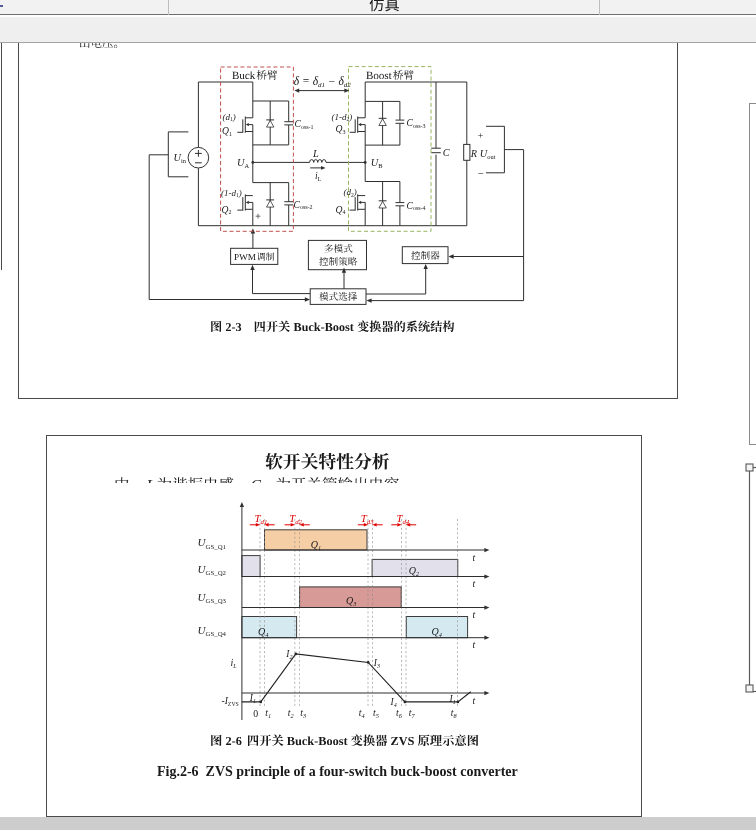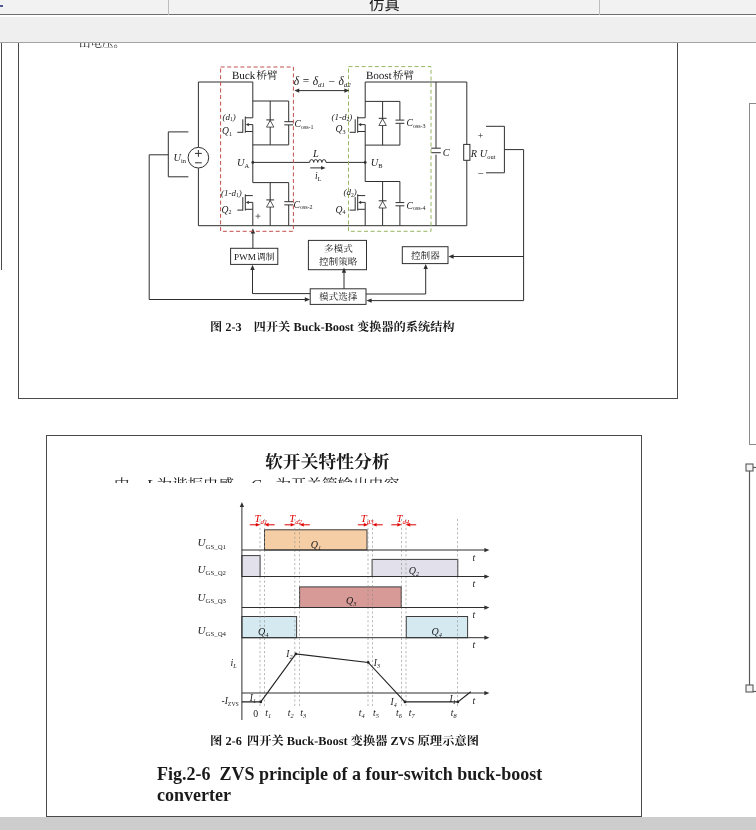--- a/index.html
+++ b/index.html
@@ -333,13 +333,13 @@
     <g fill="#1a1a1a">
       <path transform="translate(0.0,0)" d="M5 -4.1 5 -3.9C5.8 -3.5 6.5 -3 6.7 -2.6C7.8 -2.2 8.3 -4.4 5 -4.1ZM4 -2.3 4 -2.1C5.6 -1.7 6.9 -0.9 7.5 -0.5C8.9 -0.1 9.2 -2.8 4 -2.3ZM6.1 -8.5 4.5 -9.2H9.6V-0.2H2.6V-9.2H4.4C4.2 -8.1 3.6 -6.5 2.9 -5.5L3 -5.3C3.6 -5.7 4.1 -6.2 4.6 -6.8C4.8 -6.2 5.2 -5.8 5.6 -5.4C4.8 -4.7 3.8 -4.1 2.7 -3.6L2.8 -3.5C4.1 -3.8 5.3 -4.2 6.2 -4.8C6.9 -4.3 7.7 -3.9 8.6 -3.6C8.8 -4.2 9.1 -4.6 9.6 -4.8V-4.9C8.8 -5 7.9 -5.2 7.1 -5.5C7.8 -6 8.3 -6.6 8.7 -7.2C9 -7.2 9.1 -7.3 9.2 -7.4L8 -8.4L7.3 -7.7H5.3C5.4 -8 5.6 -8.2 5.7 -8.4C5.9 -8.4 6 -8.4 6.1 -8.5ZM2.6 0.5V0.1H9.6V1H9.9C10.4 1 11.1 0.7 11.1 0.6V-8.9C11.3 -9 11.5 -9.1 11.6 -9.2L10.2 -10.3L9.5 -9.5H2.7L1.2 -10.2V1.1H1.4C2.1 1.1 2.6 0.7 2.6 0.5ZM4.8 -7 5.1 -7.4H7.2C7 -6.9 6.6 -6.4 6.2 -5.9C5.6 -6.2 5.1 -6.6 4.8 -7Z"></path>
       <path transform="translate(15.5,0)" d="M5.6 0H0.5V-1.1Q1 -1.7 1.5 -2.1Q2.4 -3.1 2.9 -3.6Q3.3 -4.2 3.5 -4.7Q3.7 -5.3 3.7 -6.1Q3.7 -6.7 3.4 -7.1Q3.1 -7.5 2.6 -7.5Q2.2 -7.5 2 -7.5Q1.8 -7.4 1.6 -7.2L1.3 -6.1H0.8V-7.9Q1.3 -8 1.7 -8.1Q2.2 -8.1 2.7 -8.1Q4.1 -8.1 4.8 -7.6Q5.5 -7.1 5.5 -6Q5.5 -5.4 5.3 -4.9Q5 -4.4 4.6 -3.9Q4.1 -3.4 2.8 -2.3Q2.3 -1.9 1.7 -1.4H5.6Z M6.6 -2.4V-3.4H9.8V-2.4Z M16 -2.5Q16 -1.2 15.4 -0.6Q14.7 0.1 13.5 0.1Q12.1 0.1 11.4 -0.9Q10.7 -2 10.7 -4Q10.7 -5.3 11.1 -6.2Q11.4 -7.2 12.1 -7.7Q12.8 -8.1 13.7 -8.1Q14.7 -8.1 15.5 -7.9V-6.1H15L14.8 -7.2Q14.4 -7.5 13.9 -7.5Q13.3 -7.5 12.9 -6.8Q12.5 -6 12.4 -4.6Q13.1 -4.9 13.7 -4.9Q14.8 -4.9 15.4 -4.3Q16 -3.7 16 -2.5ZM13.5 -0.5Q13.9 -0.5 14.1 -1Q14.3 -1.4 14.3 -2.4Q14.3 -3.2 14 -3.7Q13.8 -4.1 13.3 -4.1Q12.9 -4.1 12.4 -4V-4Q12.4 -0.5 13.5 -0.5Z"></path>
       <path transform="translate(36.9,0)" d="M2.5 0.5V-0.7H9.7V0.8H9.9C10.5 0.8 11.1 0.5 11.1 0.4V-8.6C11.4 -8.6 11.6 -8.7 11.6 -8.8L10.3 -9.9L9.6 -9.2H2.7L1.1 -9.8V1H1.4C2 1 2.5 0.7 2.5 0.5ZM6.8 -8.8V-4.1C6.8 -3.3 6.9 -3 7.9 -3H8.6C9.1 -3 9.4 -3 9.7 -3.1V-1.1H2.5V-8.8H4.2C4.2 -6.1 4.2 -3.9 2.7 -2.3L2.8 -2.1C5.3 -3.6 5.5 -5.8 5.6 -8.8ZM8 -8.8H9.7V-4.3C9.6 -4.3 9.5 -4.3 9.4 -4.2C9.4 -4.2 9.2 -4.2 9.2 -4.2C9.1 -4.2 8.9 -4.2 8.7 -4.2H8.3C8.1 -4.2 8 -4.3 8 -4.4Z M22.4 -10.2 21.6 -9.3H13.2L13.3 -8.9H15.9V-5.3V-5.1H12.7L12.8 -4.8H15.8C15.8 -2.5 15.2 -0.6 12.7 1L12.8 1.1C16.7 -0.2 17.3 -2.5 17.4 -4.8H19.5V1H19.8C20.6 1 21.1 0.7 21.1 0.6V-4.8H23.9C24.1 -4.8 24.2 -4.8 24.3 -5C23.8 -5.5 23 -6.2 23 -6.2L22.2 -5.1H21.1V-8.9H23.4C23.6 -8.9 23.7 -9 23.7 -9.1C23.2 -9.6 22.4 -10.2 22.4 -10.2ZM17.4 -5.3V-8.9H19.5V-5.1H17.4Z M27.4 -10.4 27.3 -10.3C27.8 -9.7 28.4 -8.7 28.5 -7.9C29.9 -6.9 31.2 -9.6 27.4 -10.4ZM34.9 -5.5 34 -4.4H31.3C31.3 -4.7 31.3 -5 31.3 -5.3V-7.1H35.4C35.6 -7.1 35.7 -7.2 35.7 -7.3C35.2 -7.8 34.2 -8.5 34.2 -8.5L33.4 -7.5H31.8C32.6 -8.1 33.4 -9 34 -9.6C34.2 -9.6 34.4 -9.7 34.4 -9.8L32.4 -10.4C32.2 -9.6 31.8 -8.3 31.4 -7.5H25.9L26 -7.1H29.7V-5.3C29.7 -5 29.7 -4.7 29.7 -4.4H25.1L25.2 -4H29.6C29.3 -2.2 28.3 -0.5 24.9 0.9L25 1.1C29.6 0 30.9 -2 31.2 -3.9C31.9 -1.4 33.1 0.2 35.3 1.1C35.5 0.3 36 -0.2 36.5 -0.4L36.6 -0.5C34.3 -0.9 32.4 -2.1 31.4 -4H36.1C36.3 -4 36.4 -4.1 36.5 -4.2C35.9 -4.7 34.9 -5.5 34.9 -5.5Z"></path>
       <path transform="translate(76.8,0)" d="M5.3 -6.1Q5.3 -6.8 5 -7.1Q4.7 -7.4 4 -7.4H3.1V-4.6H4Q4.7 -4.6 5 -4.9Q5.3 -5.3 5.3 -6.1ZM5.9 -2.3Q5.9 -3.1 5.5 -3.5Q5.1 -3.9 4.2 -3.9H3.1V-0.7Q4 -0.6 4.5 -0.6Q5.2 -0.6 5.5 -1.1Q5.9 -1.5 5.9 -2.3ZM0.2 0V-0.4L1.2 -0.6V-7.5L0.2 -7.6V-8.1H4.1Q5.7 -8.1 6.5 -7.6Q7.2 -7.2 7.2 -6.2Q7.2 -5.5 6.8 -5Q6.3 -4.5 5.6 -4.3Q6.7 -4.2 7.3 -3.7Q7.9 -3.2 7.9 -2.3Q7.9 -1.2 7 -0.6Q6.1 0 4.5 0L1.8 0Z M12.4 -0.5 12 -0.3Q11.2 0.2 10.5 0.2Q9 0.2 9 -1.5V-5.1L8.4 -5.2V-5.6H10.7V-1.7Q10.7 -1.2 10.9 -1Q11.1 -0.7 11.5 -0.7Q12 -0.7 12.4 -0.9V-5.1L11.9 -5.2V-5.6H14.2V-0.5L14.7 -0.4V0H12.5Z M20.2 -0.3Q19.9 -0.1 19.4 -0Q19 0.1 18.5 0.1Q17 0.1 16.2 -0.6Q15.5 -1.3 15.5 -2.8Q15.5 -3.8 15.8 -4.4Q16.1 -5.1 16.8 -5.4Q17.4 -5.8 18.2 -5.8Q19.1 -5.8 20.1 -5.6V-3.9H19.6L19.4 -4.9Q19.2 -5.1 19 -5.1Q18.8 -5.2 18.5 -5.2Q18.1 -5.2 17.8 -4.9Q17.5 -4.6 17.4 -4.1Q17.2 -3.6 17.2 -2.9Q17.2 -1.7 17.6 -1.1Q18 -0.6 18.8 -0.6Q19.6 -0.6 20.2 -0.8Z M23.1 -2.7 25.3 -5.1 24.7 -5.2V-5.6H26.9V-5.2L26.2 -5.1L24.9 -3.7L26.8 -0.5L27.3 -0.4V0H24.6V-0.4L24.9 -0.5L23.8 -2.5L23.1 -2V-0.5L23.7 -0.4V0H20.9V-0.4L21.4 -0.5V-8L20.8 -8.1V-8.5H23.1Z M27.8 -2.4V-3.4H31V-2.4Z M36.7 -6.1Q36.7 -6.8 36.4 -7.1Q36.1 -7.4 35.4 -7.4H34.6V-4.6H35.5Q36.1 -4.6 36.4 -4.9Q36.7 -5.3 36.7 -6.1ZM37.3 -2.3Q37.3 -3.1 36.9 -3.5Q36.5 -3.9 35.6 -3.9H34.6V-0.7Q35.4 -0.6 35.9 -0.6Q36.6 -0.6 37 -1.1Q37.3 -1.5 37.3 -2.3ZM31.6 0V-0.4L32.7 -0.6V-7.5L31.6 -7.6V-8.1H35.6Q37.2 -8.1 37.9 -7.6Q38.7 -7.2 38.7 -6.2Q38.7 -5.5 38.2 -5Q37.8 -4.5 37 -4.3Q38.1 -4.2 38.7 -3.7Q39.3 -3.2 39.3 -2.3Q39.3 -1.2 38.4 -0.6Q37.6 0 36 0L33.2 0Z M45.3 -2.9Q45.3 -1.3 44.7 -0.6Q44 0.1 42.7 0.1Q41.4 0.1 40.7 -0.6Q40.1 -1.4 40.1 -2.9Q40.1 -4.3 40.8 -5.1Q41.4 -5.8 42.7 -5.8Q44.1 -5.8 44.7 -5Q45.3 -4.3 45.3 -2.9ZM43.6 -2.9Q43.6 -4.2 43.4 -4.7Q43.2 -5.2 42.7 -5.2Q42.2 -5.2 42.1 -4.7Q41.9 -4.2 41.9 -2.9Q41.9 -1.5 42.1 -1Q42.2 -0.5 42.7 -0.5Q43.2 -0.5 43.4 -1Q43.6 -1.5 43.6 -2.9Z M51.5 -2.9Q51.5 -1.3 50.8 -0.6Q50.2 0.1 48.8 0.1Q47.5 0.1 46.9 -0.6Q46.3 -1.4 46.3 -2.9Q46.3 -4.3 46.9 -5.1Q47.6 -5.8 48.9 -5.8Q50.2 -5.8 50.8 -5Q51.5 -4.3 51.5 -2.9ZM49.7 -2.9Q49.7 -4.2 49.5 -4.7Q49.3 -5.2 48.8 -5.2Q48.4 -5.2 48.2 -4.7Q48 -4.2 48 -2.9Q48 -1.5 48.2 -1Q48.4 -0.5 48.8 -0.5Q49.3 -0.5 49.5 -1Q49.7 -1.5 49.7 -2.9Z M56.4 -1.8Q56.4 -0.8 55.9 -0.4Q55.3 0.1 54.2 0.1Q53.7 0.1 53.2 0Q52.6 -0.1 52.3 -0.2V-1.7H52.7L53 -0.9Q53.2 -0.7 53.5 -0.6Q53.8 -0.4 54.2 -0.4Q54.7 -0.4 55 -0.7Q55.2 -0.9 55.2 -1.2Q55.2 -1.6 55 -1.8Q54.7 -2 53.9 -2.2Q53 -2.5 52.7 -3Q52.3 -3.4 52.3 -4.1Q52.3 -4.9 52.9 -5.3Q53.5 -5.8 54.4 -5.8Q55 -5.8 56 -5.6V-4.2H55.6L55.4 -4.8Q55.3 -5 54.9 -5.1Q54.6 -5.2 54.3 -5.2Q53.9 -5.2 53.7 -5.1Q53.5 -4.9 53.5 -4.6Q53.5 -4.3 53.8 -4Q54 -3.8 54.8 -3.6Q55.7 -3.3 56.1 -2.9Q56.4 -2.5 56.4 -1.8Z M59.4 0.1Q58.6 0.1 58.1 -0.2Q57.7 -0.6 57.7 -1.3V-5H56.9V-5.4L57.8 -5.6L58.5 -6.9H59.4V-5.6H60.6V-5H59.4V-1.4Q59.4 -1 59.6 -0.8Q59.7 -0.6 60 -0.6Q60.3 -0.6 60.8 -0.7V-0.2Q60.6 -0.1 60.2 0Q59.7 0.1 59.4 0.1Z"></path>
       <path transform="translate(140.6,0)" d="M8.4 -7.5 8.3 -7.4C9.1 -6.8 9.9 -5.8 10.2 -4.9C11.6 -4 12.5 -7 8.4 -7.5ZM5.3 -1.3C3.9 -0.3 2.2 0.4 0.3 0.9L0.4 1.1C2.6 0.8 4.5 0.2 6.1 -0.6C7.4 0.2 9 0.8 10.8 1.1C10.9 0.4 11.3 -0.1 12 -0.3L12 -0.4C10.3 -0.5 8.7 -0.8 7.3 -1.3C8.2 -1.9 9 -2.6 9.6 -3.4C9.9 -3.4 10 -3.4 10.1 -3.6L8.8 -4.8L7.9 -4H2L2.2 -3.7H3.5C4 -2.7 4.6 -1.9 5.3 -1.3ZM6 -1.8C5.1 -2.3 4.3 -2.9 3.8 -3.7H7.8C7.4 -3 6.8 -2.4 6 -1.8ZM10.1 -9.7 9.3 -8.7H6.8C7.5 -9 7.6 -10.5 5 -10.5L4.9 -10.5C5.3 -10.1 5.8 -9.4 5.9 -8.8L6.1 -8.7H0.8L0.9 -8.4H4.2V-7L2.6 -7.8C2.1 -6.5 1.2 -5.3 0.5 -4.6L0.6 -4.5C1.7 -4.9 2.8 -5.7 3.7 -6.8C3.9 -6.8 4.1 -6.8 4.2 -6.9V-4.4H4.4C5.1 -4.4 5.5 -4.6 5.5 -4.6V-8.4H6.7V-4.4H7C7.7 -4.4 8.1 -4.6 8.1 -4.7V-8.4H11.2C11.4 -8.4 11.5 -8.4 11.5 -8.5C11 -9 10.1 -9.7 10.1 -9.7Z M19.3 -6.5C19.4 -5.1 19.4 -4 19.1 -3H18.3V-6.5ZM20.7 -6.5H21.8V-3H20.4C20.7 -4 20.7 -5.2 20.7 -6.5ZM23.5 -3.9 23.1 -3.1V-6.3C23.3 -6.3 23.5 -6.4 23.6 -6.5L22.3 -7.5L21.6 -6.8H20.3C20.9 -7.3 21.6 -8 22.1 -8.5C22.3 -8.5 22.5 -8.5 22.6 -8.7L21.3 -9.8L20.6 -9H19.3C19.4 -9.2 19.5 -9.5 19.6 -9.7C19.9 -9.7 20.1 -9.8 20.1 -10L18.3 -10.6C17.9 -8.8 17 -7 16.2 -5.9L16.4 -5.8C16.6 -5.9 16.8 -6.1 17 -6.3V-3H15.9L16 -2.6H19C18.5 -1.1 17.5 0 15.4 0.9L15.5 1.1C18.4 0.4 19.7 -0.8 20.3 -2.6H20.4C20.9 -0.8 21.8 0.4 23.3 1.1C23.5 0.4 23.8 -0 24.4 -0.2V-0.3C22.8 -0.6 21.3 -1.4 20.6 -2.6H24.1C24.3 -2.6 24.4 -2.7 24.4 -2.8C24.1 -3.3 23.5 -3.9 23.5 -3.9ZM17.8 -7.1C18.3 -7.5 18.7 -8.1 19.1 -8.7H20.6C20.4 -8.1 20.1 -7.4 19.9 -6.8H18.5ZM16 -8.5 15.5 -7.6V-9.9C15.8 -10 15.9 -10.1 16 -10.3L14.2 -10.4V-7.6H12.7L12.8 -7.2H14.2V-4.6C13.5 -4.4 12.9 -4.3 12.6 -4.2L13.3 -2.6C13.4 -2.7 13.5 -2.8 13.6 -3L14.2 -3.4V-0.8C14.2 -0.6 14.1 -0.6 13.9 -0.6C13.7 -0.6 12.7 -0.6 12.7 -0.6V-0.4C13.2 -0.3 13.4 -0.2 13.6 0C13.7 0.3 13.8 0.6 13.8 1.1C15.3 0.9 15.5 0.4 15.5 -0.6V-4.3C16 -4.7 16.5 -5 16.8 -5.3L16.8 -5.4L15.5 -5V-7.2H16.8C16.9 -7.2 17 -7.3 17.1 -7.4C16.7 -7.8 16 -8.5 16 -8.5Z M32.6 -6.7V-6.9H34.1V-6.2H34.4C34.8 -6.2 35.5 -6.5 35.5 -6.5V-9C35.7 -9 35.9 -9.1 36 -9.2L34.6 -10.2L34 -9.5H32.7L31.3 -10.1V-6.3H31.5C31.7 -6.3 31.9 -6.3 32.1 -6.4C32.3 -6.1 32.6 -5.7 32.7 -5.3C33.6 -4.7 34.4 -6.3 32.6 -6.6C32.6 -6.6 32.6 -6.7 32.6 -6.7ZM27.5 -6.3V-6.9H28.9V-6.4H29.2C29.3 -6.4 29.5 -6.4 29.6 -6.5C29.4 -6.1 29.2 -5.6 28.9 -5.2H25L25.1 -4.8H28.6C27.8 -3.9 26.6 -3 24.9 -2.3L25 -2.2C25.5 -2.3 25.9 -2.4 26.4 -2.5V1.1H26.6C27.1 1.1 27.7 0.8 27.7 0.7V0.2H29V0.9H29.2C29.7 0.9 30.3 0.6 30.3 0.5V-2.3C30.6 -2.3 30.7 -2.4 30.8 -2.5L29.5 -3.5L28.9 -2.8H27.7L27.4 -3C28.6 -3.5 29.5 -4.1 30.2 -4.8H31.8C32.3 -4.1 33 -3.5 33.9 -2.9L33.8 -2.8H32.5L31.2 -3.4V1H31.4C31.9 1 32.5 0.8 32.5 0.6V0.2H33.9V0.9H34.2C34.6 0.9 35.3 0.7 35.3 0.6V-2.3L35.4 -2.3L36.1 -2.1C36.1 -2.8 36.3 -3.3 36.6 -3.5L36.7 -3.6C34.6 -3.8 33.1 -4.1 32.1 -4.8H36.2C36.4 -4.8 36.5 -4.9 36.5 -5C36 -5.5 35.2 -6.1 35.2 -6.1L34.4 -5.2H30.5C30.7 -5.4 30.8 -5.7 31 -5.9C31.3 -5.9 31.4 -6 31.5 -6.1L30 -6.6C30.1 -6.7 30.2 -6.7 30.2 -6.8V-9C30.5 -9.1 30.6 -9.2 30.7 -9.2L29.4 -10.2L28.8 -9.5H27.6L26.2 -10.1V-5.9H26.4C27 -5.9 27.5 -6.2 27.5 -6.3ZM33.9 -2.5V-0.1H32.5V-2.5ZM29 -2.5V-0.1H27.7V-2.5ZM34.1 -9.2V-7.2H32.6V-9.2ZM28.9 -9.2V-7.2H27.5V-9.2Z"></path>
       <path transform="translate(180.5,0)" d="M0.6 -0.7 5 -7.4H3.6Q2.2 -7.4 1.7 -7.3L1.5 -6H1V-8.1H7.2V-7.4L2.7 -0.6H4.4Q5.1 -0.6 5.7 -0.7Q6.4 -0.8 6.7 -0.8L7 -2.4H7.6L7.4 0H0.6Z M16.9 -8.1V-7.6L16.2 -7.5L13.1 0.2H12.3L9 -7.5L8.3 -7.6V-8.1H11.8V-7.6L11 -7.5L13.3 -2.2L15.4 -7.5L14.6 -7.6V-8.1Z M17.7 -2.5H18.3L18.5 -1.2Q18.8 -0.9 19.3 -0.7Q19.8 -0.5 20.4 -0.5Q22.1 -0.5 22.1 -1.9Q22.1 -2.3 21.8 -2.7Q21.4 -3 20.7 -3.2Q19.7 -3.5 19.2 -3.8Q18.8 -4 18.5 -4.3Q18.2 -4.5 18 -5Q17.8 -5.4 17.8 -6Q17.8 -7 18.5 -7.6Q19.2 -8.1 20.6 -8.1Q21.6 -8.1 22.9 -7.9V-6H22.3L22.1 -7.1Q21.4 -7.5 20.6 -7.5Q19.9 -7.5 19.5 -7.2Q19.1 -7 19.1 -6.4Q19.1 -6 19.4 -5.7Q19.8 -5.4 20.5 -5.2Q21.8 -4.8 22.4 -4.4Q22.9 -4.1 23.1 -3.6Q23.4 -3.1 23.4 -2.4Q23.4 0.1 20.4 0.1Q19.7 0.1 19 0Q18.3 -0.1 17.7 -0.3Z"></path>
       <path transform="translate(207.5,0)" d="M8.5 -2.5 8.4 -2.4C9.1 -1.7 10 -0.7 10.3 0.3C11.7 1.2 12.7 -1.7 8.5 -2.5ZM10.5 -10.5 9.8 -9.5H3.1L1.5 -10.2V-6.3C1.5 -3.9 1.5 -1.2 0.3 1L0.5 1.1C2.8 -0.9 2.9 -4 2.9 -6.3V-9.1H11.5C11.7 -9.1 11.9 -9.2 11.9 -9.3C11.4 -9.8 10.5 -10.5 10.5 -10.5ZM5.3 -3.2V-3.5H6.5V-0.6C6.5 -0.5 6.5 -0.4 6.3 -0.4C6 -0.4 4.8 -0.5 4.8 -0.5V-0.3C5.4 -0.2 5.7 -0 5.9 0.2C6 0.4 6.1 0.7 6.1 1.1C7.7 1 7.9 0.4 7.9 -0.6V-3.5H9.1V-3H9.3C9.8 -3 10.5 -3.3 10.5 -3.4V-6.8C10.8 -6.8 10.9 -6.9 11 -7L9.6 -8.1L9 -7.4H6.5C6.9 -7.7 7.3 -8 7.6 -8.4C7.9 -8.4 8.1 -8.5 8.1 -8.7L6.3 -9.1C6.2 -8.5 6.2 -7.8 6.1 -7.4H5.4L3.9 -8V-2.8H4.1C4.2 -2.8 4.3 -2.8 4.5 -2.8C4 -1.7 3.1 -0.4 2.1 0.5L2.2 0.6C3.7 0.1 4.9 -0.9 5.7 -1.9C6 -1.8 6.1 -1.9 6.2 -2L4.6 -2.8C5 -2.9 5.3 -3.1 5.3 -3.2ZM7.9 -3.8H5.3V-5.3H9.1V-3.8ZM9.1 -7V-5.6H5.3V-7Z M12.5 -1.6 13.1 0C13.3 -0 13.4 -0.2 13.5 -0.3C15.2 -1.3 16.4 -2.2 17.1 -2.7L17.1 -2.9L15.4 -2.4V-5.4H16.8C16.9 -5.4 17 -5.4 17.1 -5.5V-3.4H17.3C17.9 -3.4 18.5 -3.7 18.5 -3.8V-4.2H19.6V-2.2H17L17.1 -1.9H19.6V0.3H15.9L16 0.7H24.1C24.3 0.7 24.5 0.6 24.5 0.5C24 -0 23.1 -0.8 23.1 -0.8L22.3 0.3H21V-1.9H23.6C23.8 -1.9 23.9 -2 24 -2.1C23.5 -2.6 22.7 -3.3 22.7 -3.3L21.9 -2.2H21V-4.2H22.2V-3.6H22.5C23 -3.6 23.7 -4 23.7 -4.1V-8.9C23.9 -8.9 24.1 -9.1 24.2 -9.2L22.8 -10.2L22.1 -9.5H18.5L17.1 -10.1V-9.2C16.6 -9.7 16 -10.2 16 -10.2L15.3 -9.2H12.6L12.7 -8.8H14V-5.8H12.7L12.8 -5.4H14V-2C13.4 -1.8 12.8 -1.7 12.5 -1.6ZM19.6 -6.7V-4.5H18.5V-6.7ZM21 -6.7H22.2V-4.5H21ZM19.6 -7H18.5V-9.1H19.6ZM21 -7V-9.1H22.2V-7ZM17.1 -8.8V-5.6C16.7 -6.1 16.1 -6.7 16.1 -6.7L15.4 -5.8H15.4V-8.8H17Z M26.4 -9.1 26.5 -8.7H34.9C35.1 -8.7 35.3 -8.8 35.3 -8.9C34.7 -9.4 33.8 -10.1 33.8 -10.1L32.9 -9.1ZM32.8 -4.5 32.7 -4.4C33.6 -3.4 34.6 -1.9 35 -0.6C36.6 0.6 37.6 -2.8 32.8 -4.5ZM27.3 -4.8C27 -3.4 26.1 -1.5 24.9 -0.3L25 -0.2C26.7 -1.1 27.9 -2.5 28.7 -3.8C29 -3.7 29.1 -3.8 29.1 -3.9ZM25 -6.2 25.1 -5.9H30.1V-0.8C30.1 -0.6 30 -0.6 29.8 -0.6C29.5 -0.6 27.9 -0.7 27.9 -0.7V-0.5C28.7 -0.4 29 -0.2 29.2 0C29.4 0.2 29.5 0.6 29.5 1.1C31.3 1 31.5 0.3 31.5 -0.8V-5.9H36.1C36.3 -5.9 36.5 -5.9 36.5 -6.1C35.9 -6.6 34.9 -7.3 34.9 -7.3L34 -6.2Z M42 -2.2 40.2 -2.3V-0.3C40.2 0.6 40.5 0.8 41.9 0.8H43.5C45.9 0.8 46.4 0.6 46.4 0C46.4 -0.2 46.3 -0.4 45.9 -0.5L45.9 -1.8H45.7C45.5 -1.2 45.3 -0.7 45.2 -0.6C45.1 -0.4 45 -0.4 44.8 -0.4C44.6 -0.4 44.1 -0.4 43.6 -0.4H42.1C41.6 -0.4 41.6 -0.4 41.6 -0.6V-1.9C41.8 -1.9 41.9 -2 42 -2.2ZM39.2 -2.3H39C39 -1.6 38.4 -1 38 -0.8C37.6 -0.6 37.3 -0.3 37.4 0.1C37.6 0.6 38.1 0.7 38.5 0.5C39.2 0.1 39.7 -0.8 39.2 -2.3ZM46.3 -2.3 46.2 -2.2C46.7 -1.6 47.3 -0.7 47.4 0.1C48.6 1 49.7 -1.5 46.3 -2.3ZM42.4 -2.7 42.3 -2.6C42.7 -2.2 43.1 -1.5 43.2 -0.9C44.4 -0.1 45.4 -2.3 42.4 -2.7ZM46.6 -10.1 45.8 -9.1H43.6C44.1 -9.6 43.8 -10.8 41.7 -10.5L41.6 -10.4C42 -10.1 42.5 -9.6 42.7 -9.1H38.3L38.4 -8.8H44.4C44.3 -8.3 44.1 -7.6 43.9 -7.1H41.6C42.4 -7.3 42.7 -8.6 40.4 -8.8L40.3 -8.7C40.6 -8.4 40.9 -7.8 40.9 -7.3C41 -7.2 41.2 -7.1 41.3 -7.1H37.5L37.6 -6.8H48.4C48.6 -6.8 48.7 -6.8 48.7 -7C48.2 -7.4 47.3 -8.1 47.3 -8.1L46.6 -7.1H44.3C44.8 -7.4 45.4 -7.8 45.8 -8.2C46.1 -8.1 46.2 -8.2 46.3 -8.4L44.8 -8.8H47.6C47.8 -8.8 47.9 -8.9 48 -9C47.4 -9.4 46.6 -10.1 46.6 -10.1ZM45.4 -5.7V-4.6H40.7V-5.7ZM40.7 -2.7V-2.9H45.4V-2.4H45.6C46.1 -2.4 46.8 -2.7 46.8 -2.8V-5.4C47 -5.5 47.2 -5.6 47.3 -5.7L45.9 -6.7L45.2 -6H40.8L39.3 -6.6V-2.3H39.5C40.1 -2.3 40.7 -2.6 40.7 -2.7ZM40.7 -3.2V-4.3H45.4V-3.2Z M54.2 -4.1 54.2 -3.9C55 -3.5 55.7 -3 55.9 -2.6C57 -2.2 57.5 -4.4 54.2 -4.1ZM53.2 -2.3 53.2 -2.1C54.8 -1.7 56.1 -0.9 56.7 -0.5C58.1 -0.1 58.4 -2.8 53.2 -2.3ZM55.3 -8.5 53.7 -9.2H58.8V-0.2H51.8V-9.2H53.6C53.4 -8.1 52.8 -6.5 52.1 -5.5L52.2 -5.3C52.8 -5.7 53.3 -6.2 53.8 -6.8C54 -6.2 54.4 -5.8 54.8 -5.4C54 -4.7 53 -4.1 51.9 -3.6L52 -3.5C53.3 -3.8 54.5 -4.2 55.4 -4.8C56.1 -4.3 56.9 -3.9 57.8 -3.6C58 -4.2 58.3 -4.6 58.8 -4.8V-4.9C58 -5 57.1 -5.2 56.3 -5.5C57 -6 57.5 -6.6 57.9 -7.2C58.2 -7.2 58.3 -7.3 58.4 -7.4L57.2 -8.4L56.5 -7.7H54.5C54.6 -8 54.8 -8.2 54.9 -8.4C55.1 -8.4 55.2 -8.4 55.3 -8.5ZM51.8 0.5V0.1H58.8V1H59.1C59.6 1 60.3 0.7 60.3 0.6V-8.9C60.5 -9 60.7 -9.1 60.8 -9.2L59.4 -10.3L58.7 -9.5H51.9L50.4 -10.2V1.1H50.6C51.3 1.1 51.8 0.7 51.8 0.5ZM54 -7 54.3 -7.4H56.4C56.2 -6.9 55.8 -6.4 55.4 -5.9C54.8 -6.2 54.3 -6.6 54 -7Z"></path>
     </g>
   </svg>
-<div class="abs" style="left:157px;top:763.6px;width:390px;font-family:'Liberation Serif',serif;font-size:18px;font-weight:bold;color:#1a1a1a">Fig.2-6&nbsp;&nbsp;ZVS principle of a four-switch buck-boost converter</div>
+<div class="abs" style="left:157px;top:763.6px;width:390px;font-family:'Liberation Serif',serif;font-size:14px;font-weight:bold;color:#1a1a1a">Fig.2-6&nbsp;&nbsp;ZVS principle of a four-switch buck-boost converter</div>
 <div class="abs" style="left:0;top:817px;width:756px;height:13px;background:#cdcdcd;z-index:5"></div>
 </body></html>

